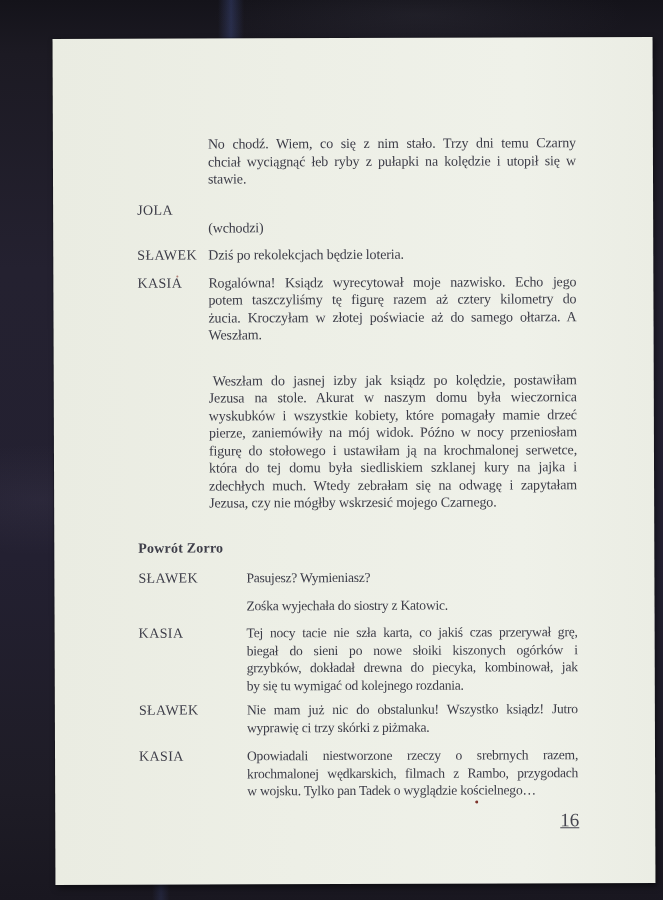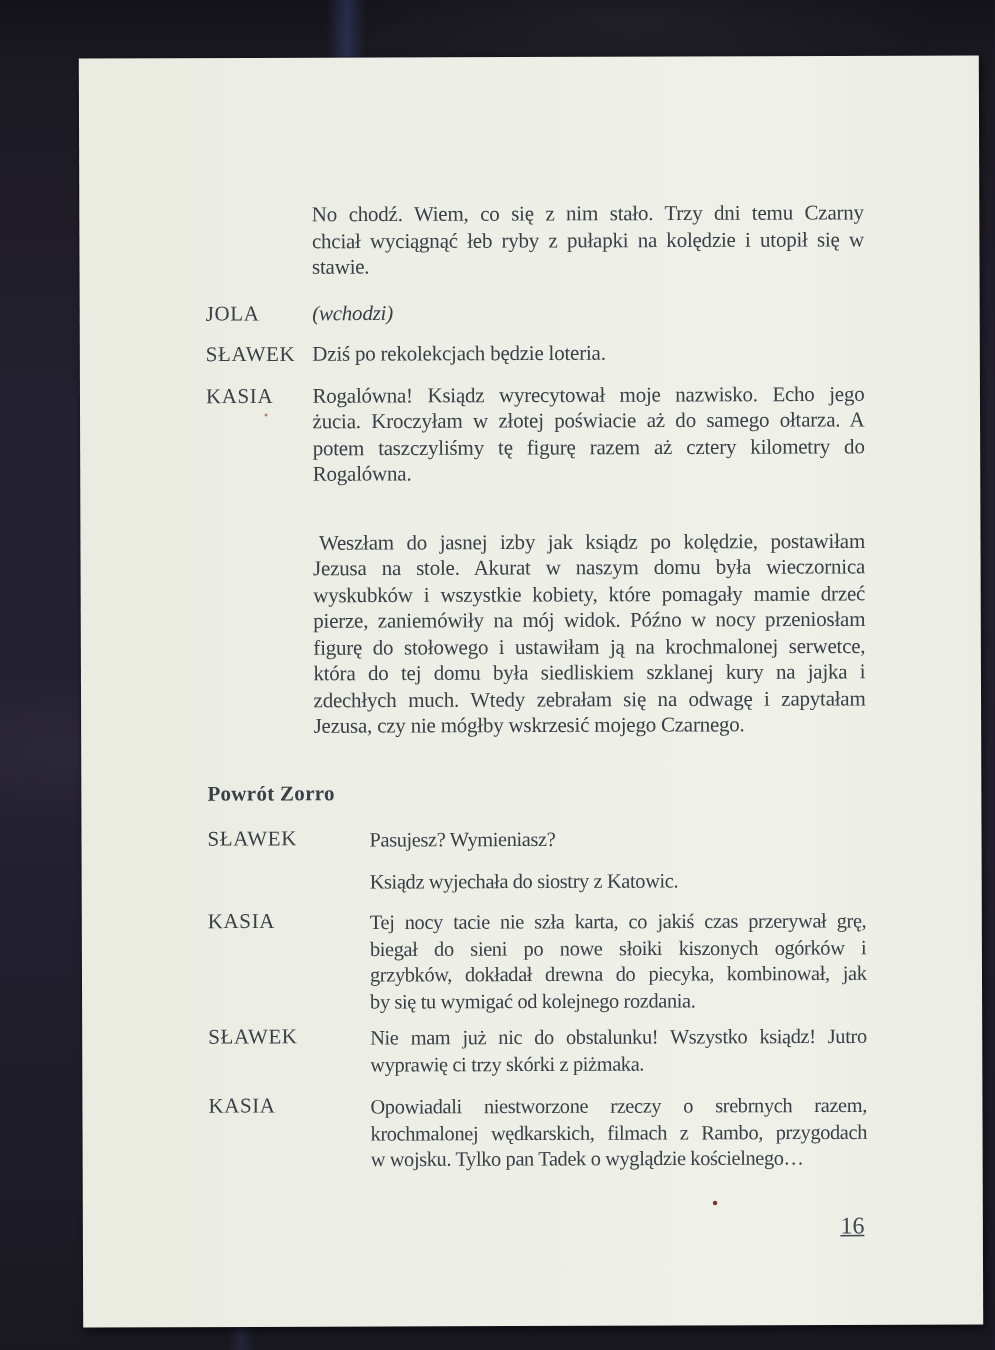--- a/index.html
+++ b/index.html
@@ -42,28 +42,28 @@
   }
   .entry{display:flex;}
   .speaker{
     width:71px;flex:none;letter-spacing:0.4px;
   }
   .sec2 .speaker{width:108px;}
   .text{flex:1;min-width:0;}
   .sec2 .text{font-size:13.6px;letter-spacing:-0.25px;}
   .jline{text-align:justify;text-align-last:justify;white-space:nowrap;}
   .jline.last{text-align-last:left;}
-  .direction{font-style:italic;}
+  .direction{margin-top:18px;}
   .scene-heading{font-weight:bold;letter-spacing:0.2px;}
   .indent-first .jline:first-child{text-indent:4px;margin-top:28px;}
   
   .mb13{margin-bottom:13px;} .mb10{margin-bottom:10px;} .mb8{margin-bottom:8px;}
   .mb27{margin-bottom:27px;} .mb7{margin-bottom:7px;} .mb11{margin-bottom:11px;}
   .page-number{
-    position:absolute;left:505px;top:772px;font-size:16px;color:#45454f;text-decoration:underline;
+    position:absolute;left:505px;top:772px;font-size:19px;color:#45454f;text-decoration:underline;
   }
   .speck{position:absolute;border-radius:50%;}
   .speck-1{left:123px;top:237px;width:2px;height:2px;background:#9a5a50;opacity:0.75;}
   .speck-2{left:420px;top:763px;width:3px;height:3px;background:#7e332c;}
 </style>
 </head>
 <body>
 
 <div class="backdrop"></div>
 <div class="streak-top"></div>
@@ -89,44 +89,44 @@
     <div class="entry mb10">
       <div class="speaker">SŁAWEK</div>
       <div class="text">Dziś po rekolekcjach będzie loteria.</div>
     </div>
 
     <div class="entry">
       <div class="speaker">KASIA</div>
       <div class="text">
         <div class="mb8">
             <div class="jline">Rogalówna! Ksiądz wyrecytował moje nazwisko. Echo jego</div>
+            <div class="jline">potem taszczyliśmy tę figurę razem aż cztery kilometry do</div>
             <div class="jline">żucia. Kroczyłam w złotej poświacie aż do samego ołtarza. A</div>
-            <div class="jline">potem taszczyliśmy tę figurę razem aż cztery kilometry do</div>
-            <div class="jline last">Rogalówna.</div>
+            <div class="jline last">Weszłam.</div>
           </div>
         <div class="mb27 indent-first">
             <div class="jline">Weszłam do jasnej izby jak ksiądz po kolędzie, postawiłam</div>
             <div class="jline">Jezusa na stole. Akurat w naszym domu była wieczornica</div>
             <div class="jline">wyskubków i wszystkie kobiety, które pomagały mamie drzeć</div>
             <div class="jline">pierze, zaniemówiły na mój widok. Późno w nocy przeniosłam</div>
             <div class="jline">figurę do stołowego i ustawiłam ją na krochmalonej serwetce,</div>
             <div class="jline">która do tej domu była siedliskiem szklanej kury na jajka i</div>
             <div class="jline">zdechłych much. Wtedy zebrałam się na odwagę i zapytałam</div>
             <div class="jline last">Jezusa, czy nie mógłby wskrzesić mojego Czarnego.</div>
           </div>
       </div>
     </div>
 
     <div class="scene-heading mb13">Powrót Zorro</div>
 
     <div class="entry sec2 mb10">
       <div class="speaker">SŁAWEK</div>
       <div class="text">
         <div class="mb10">Pasujesz? Wymieniasz?</div>
-        <div>Ksiądz wyjechała do siostry z Katowic.</div>
+        <div>Zośka wyjechała do siostry z Katowic.</div>
       </div>
     </div>
 
     <div class="entry sec2 mb7">
       <div class="speaker">KASIA</div>
       <div class="text">
           <div class="jline">Tej nocy tacie nie szła karta, co jakiś czas przerywał grę,</div>
           <div class="jline">biegał do sieni po nowe słoiki kiszonych ogórków i</div>
           <div class="jline">grzybków, dokładał drewna do piecyka, kombinował, jak</div>
           <div class="jline last">by się tu wymigać od kolejnego rozdania.</div>

